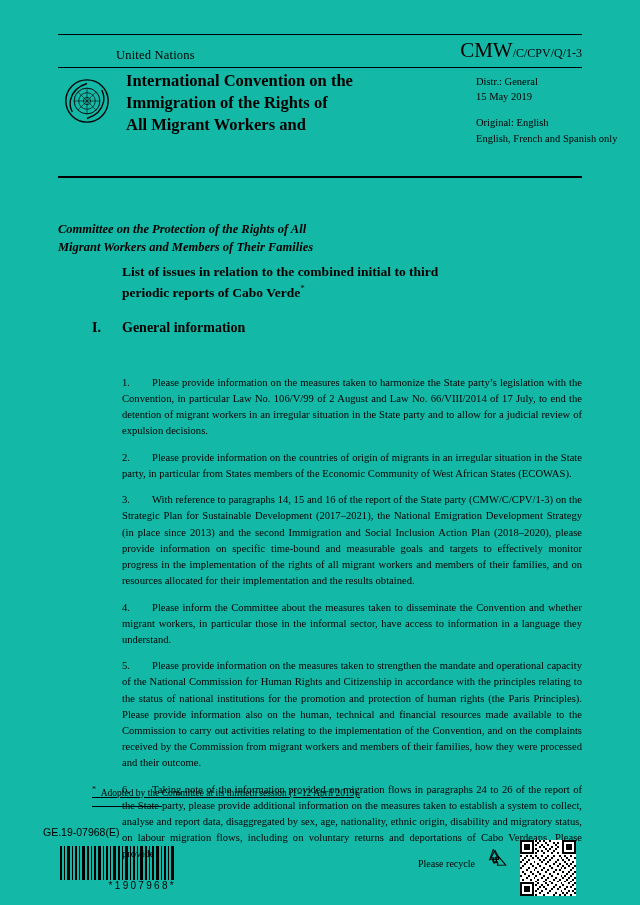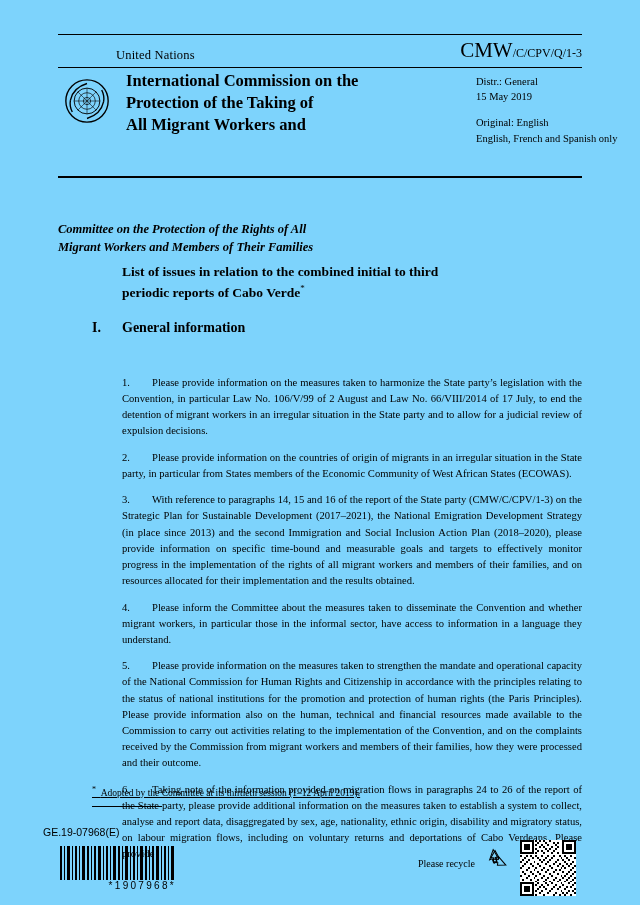--- a/index.html
+++ b/index.html
@@ -7,21 +7,21 @@
     padding: 0;
     background: #d8d8d8;
   }
   body {
     font-family: "Liberation Serif", serif;
   }
   .page {
     position: relative;
     width: 640px;
     height: 905px;
-    background: #7dd3fc;
+    background: #14b8a6;
     margin: 0 auto;
     overflow: hidden;
     box-sizing: border-box;
   }
 
   
   .header {
     position: absolute;
     left: 58px;
     top: 34px;
@@ -253,22 +253,22 @@
       <line x1="22" y1="50" x2="78" y2="50" stroke="#000" stroke-width="1.2"></line>
       <line x1="30" y1="30" x2="70" y2="70" stroke="#000" stroke-width="1.2"></line>
       <line x1="70" y1="30" x2="30" y2="70" stroke="#000" stroke-width="1.2"></line>
       <path d="M50 12 C30 18 18 30 14 48" fill="none" stroke="#000" stroke-width="3"></path>
       <path d="M50 88 C70 82 82 70 86 52" fill="none" stroke="#000" stroke-width="3"></path>
       <path d="M14 48 C12 58 14 66 18 74" fill="none" stroke="#000" stroke-width="3"></path>
       <path d="M86 52 C88 42 86 34 82 26" fill="none" stroke="#000" stroke-width="3"></path>
     </svg>
 
     <div class="title-block">
-      <div>International Commission on the</div>
-      <div>Protection of the Taking of</div>
+      <div>International Convention on the</div>
+      <div>Immigration of the Rights of</div>
       <div>All Migrant Workers and</div>
     </div>
 
     <div class="distr-block">
       <div>Distr.: General</div>
       <div>15 May 2019</div>
       <div class="gap"></div>
       <div>Original: English</div>
       <div>English, French and Spanish only</div>
     </div>

